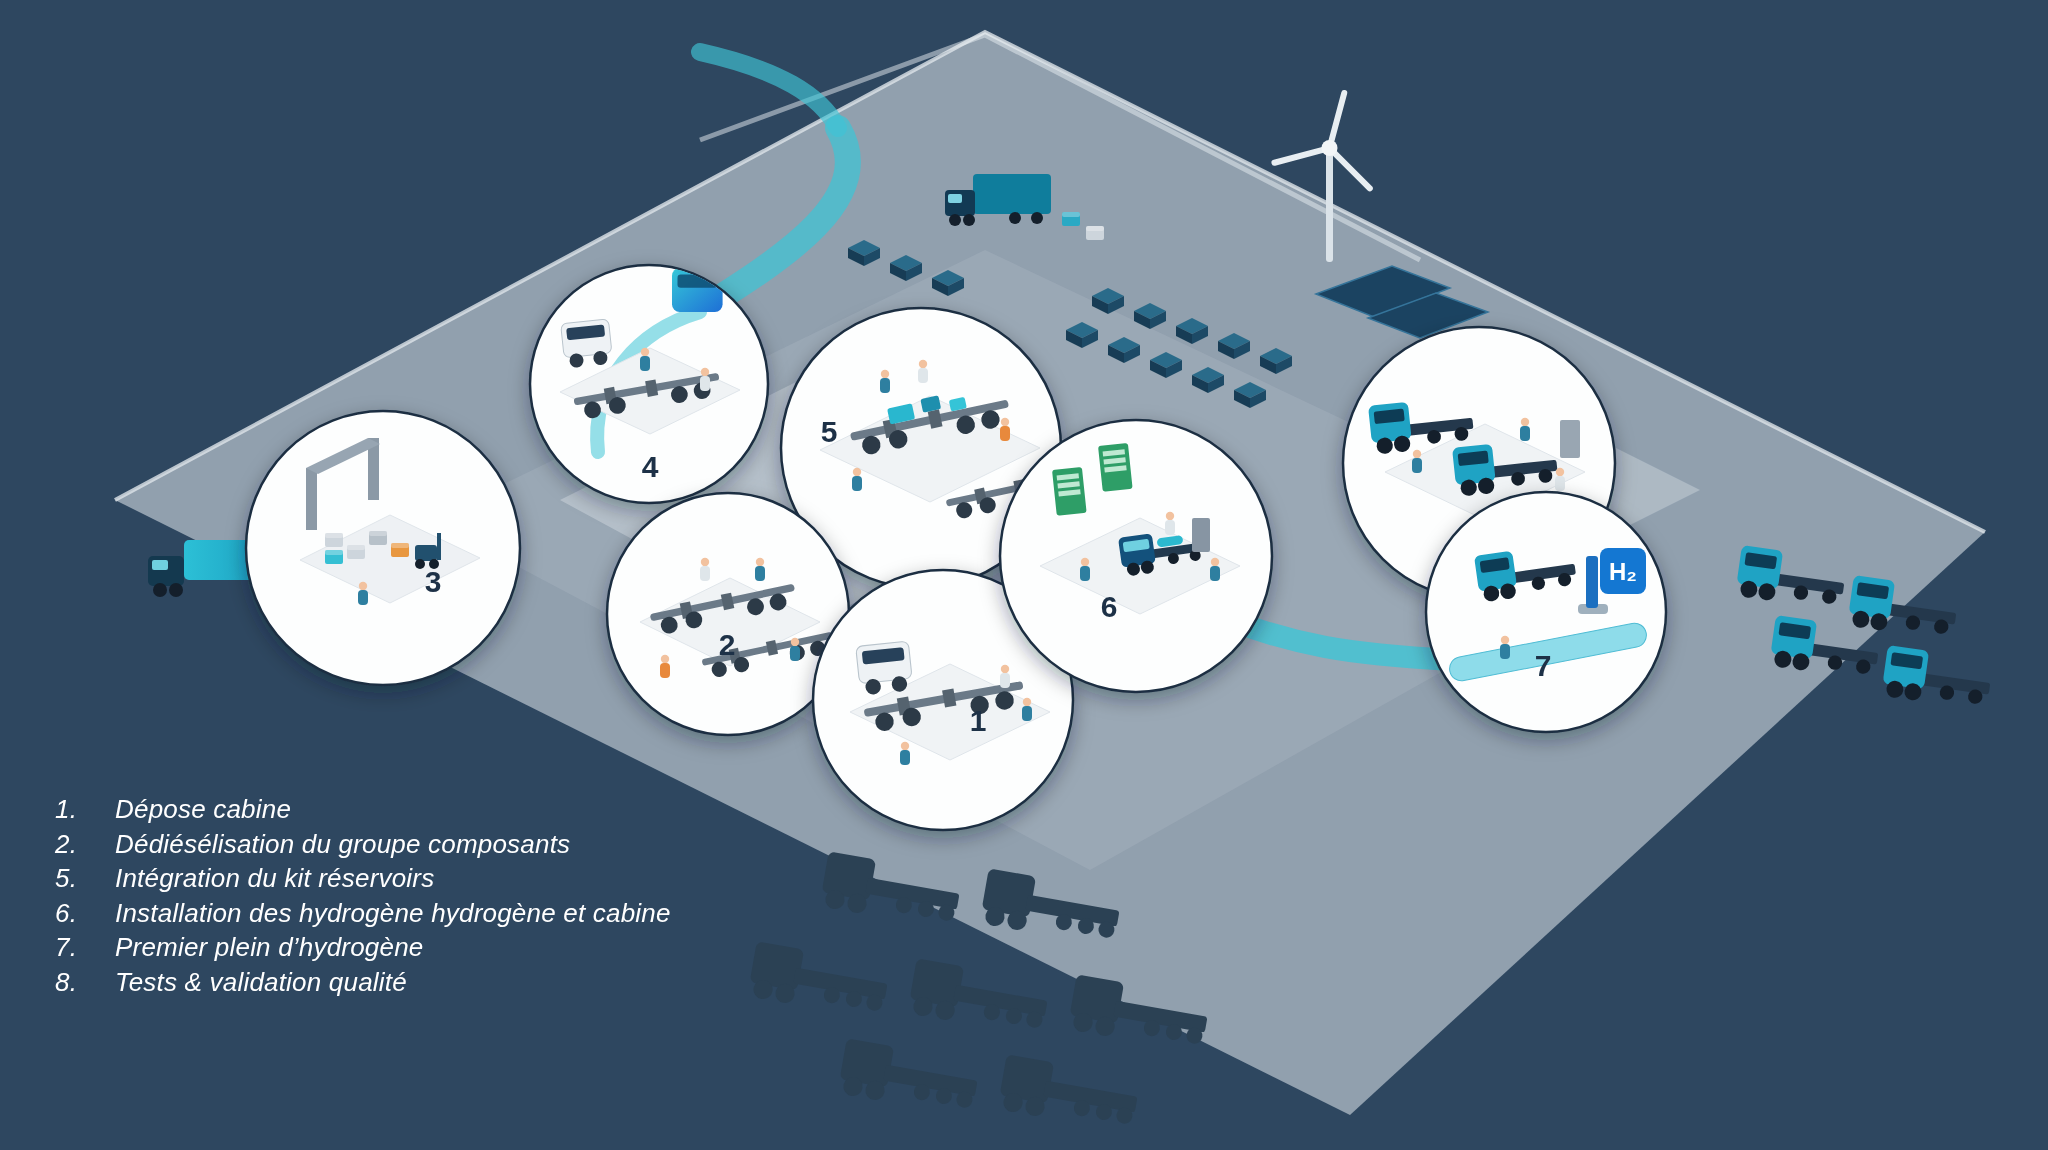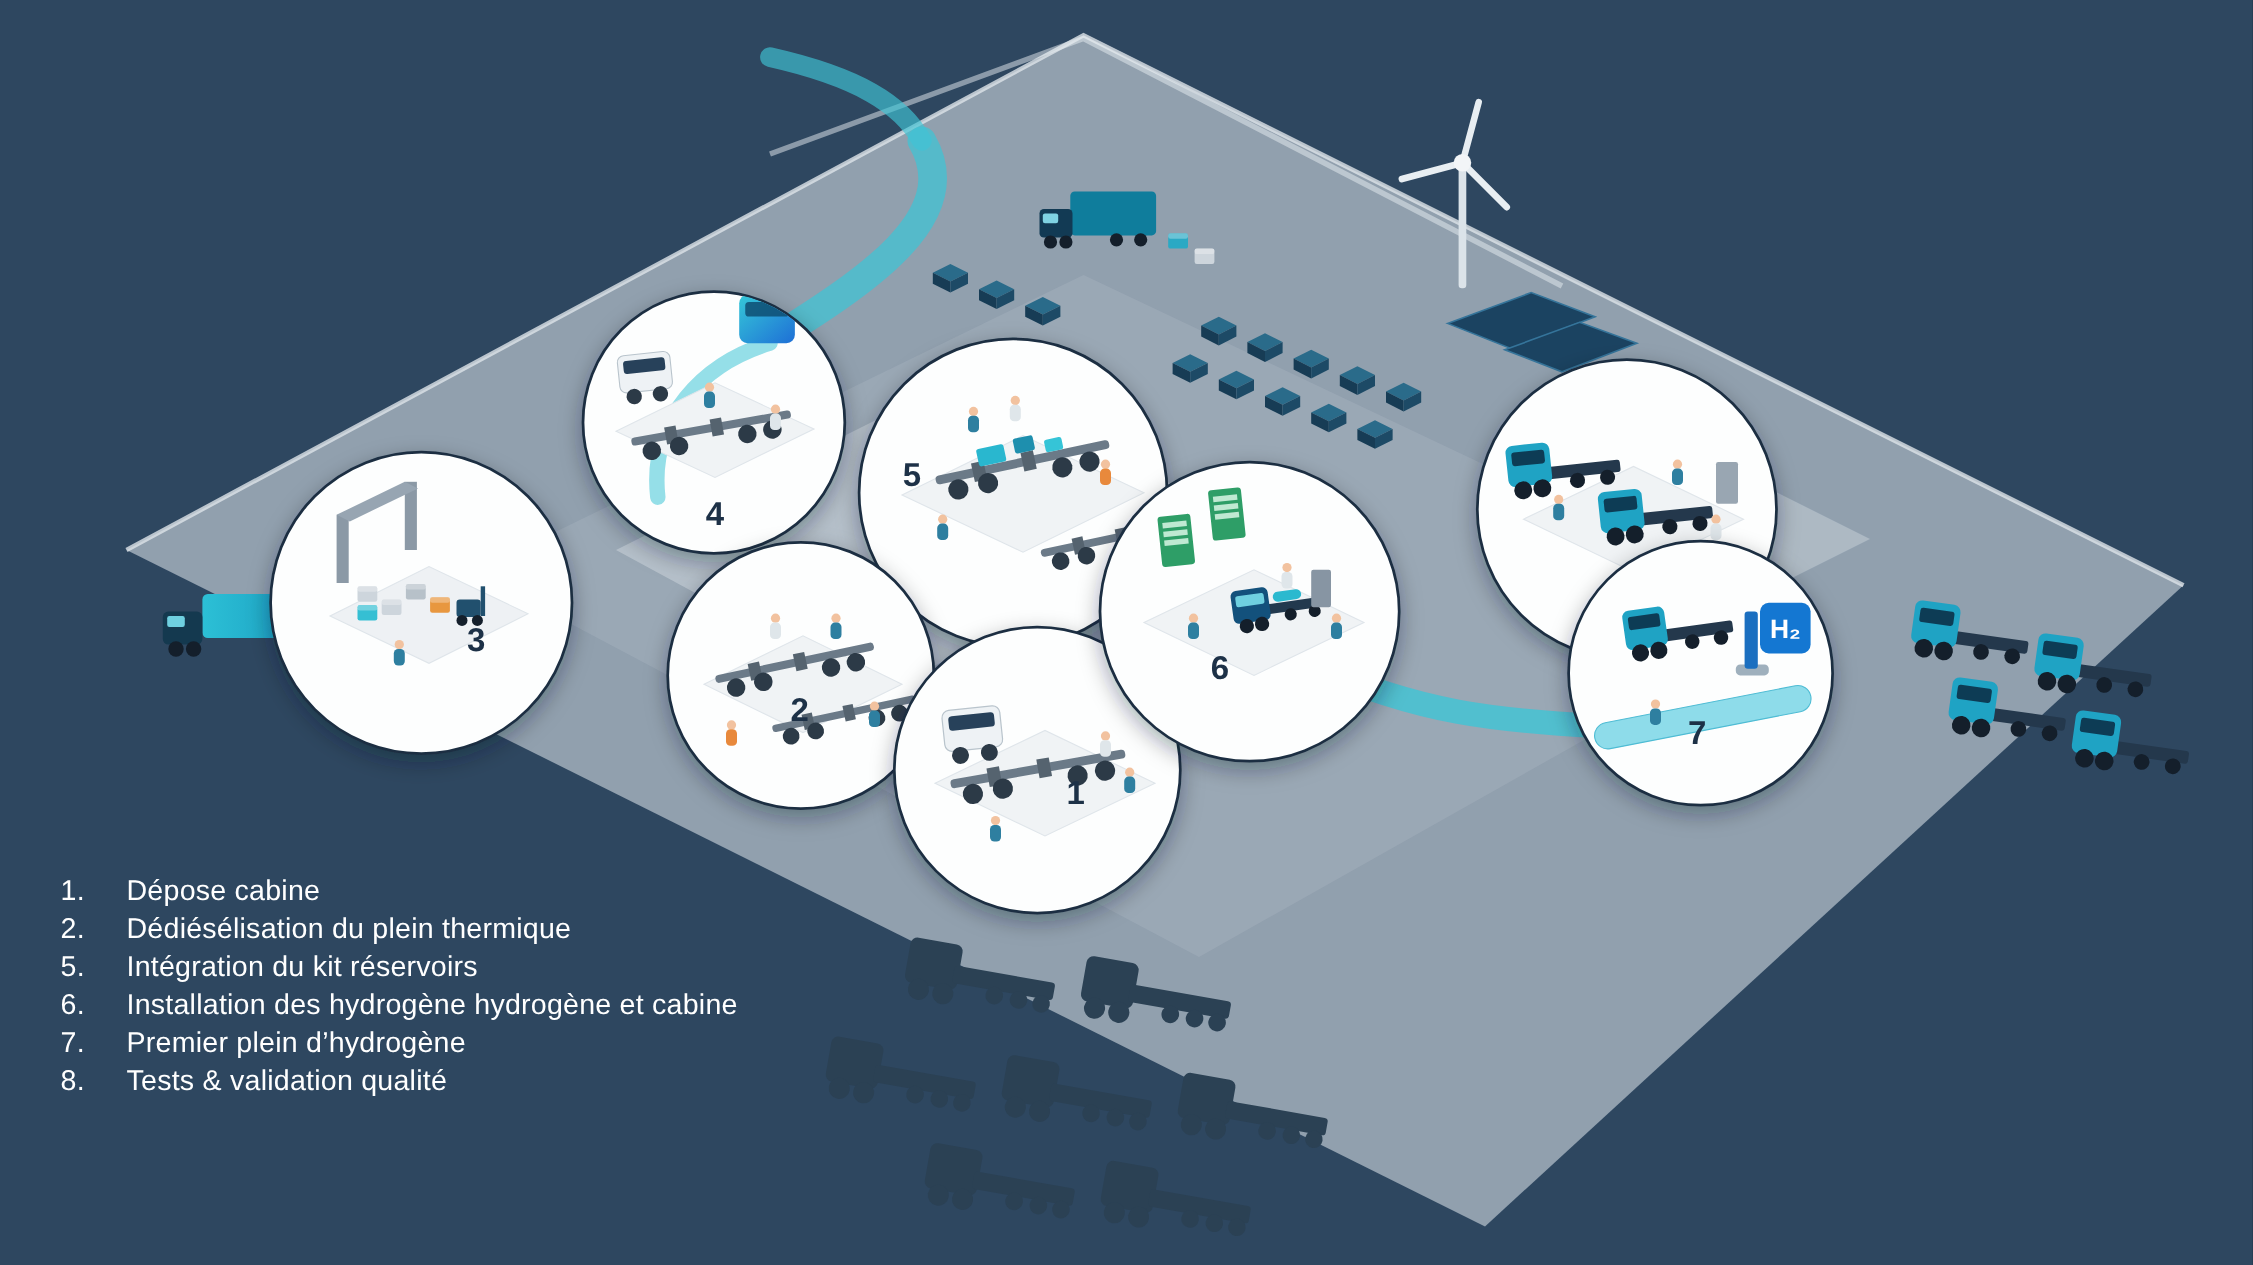--- a/index.html
+++ b/index.html
@@ -7,21 +7,21 @@
     position:relative;width:2048px;height:1150px;overflow:hidden;
     background:#2e4760;
     font-family:"Liberation Sans",sans-serif;
   }
   #factory-svg{position:absolute;left:0;top:0;}
   #factory-svg text{font-family:"Liberation Sans",sans-serif;}
   .station-num{font-size:30px;font-weight:700;fill:#1d3147;text-anchor:middle;}
   .h2-sign-text{font-size:24px;font-weight:700;fill:#ffffff;text-anchor:middle;}
   #legend{
     position:absolute;left:55px;top:792px;color:#ffffff;
-    font-size:26px;line-height:34.6px;letter-spacing:.2px;
+    font-size:26px;line-height:34.6px;letter-spacing:.2px;font-style:italic;
   }
   .legend-row{white-space:nowrap;}
   .legend-num{display:inline-block;width:60px;}
 </style>
 </head>
 <body>
 
 <div id="scene-root" style="background: rgb(46, 71, 96);">
 
 <svg id="factory-svg" width="2048" height="1150" viewBox="0 0 2048 1150">
@@ -356,20 +356,20 @@
         <text class="h2-sign-text" x="1623" y="580">H₂</text>
       </g>
       <use href="#workerG" transform="translate(1500,636)" color="#2e7fa0"></use>
     </g>
     <text class="station-num" x="1543" y="676">7</text>
   </g>
 </svg>
 
   <div id="legend">
     <div class="legend-row"><span class="legend-num">1.</span><span>Dépose cabine</span></div>
-    <div class="legend-row"><span class="legend-num">2.</span><span>Dédiésélisation du plein thermique</span></div>
+    <div class="legend-row"><span class="legend-num">2.</span><span>Dédiésélisation du groupe composants</span></div>
     <div class="legend-row"><span class="legend-num">5.</span><span>Intégration du kit réservoirs</span></div>
     <div class="legend-row"><span class="legend-num">6.</span><span>Installation des hydrogène hydrogène et cabine</span></div>
     <div class="legend-row"><span class="legend-num">7.</span><span>Premier plein d’hydrogène</span></div>
     <div class="legend-row"><span class="legend-num">8.</span><span>Tests &amp; validation qualité</span></div>
   </div>
 
 </div>
 
 </body></html>

